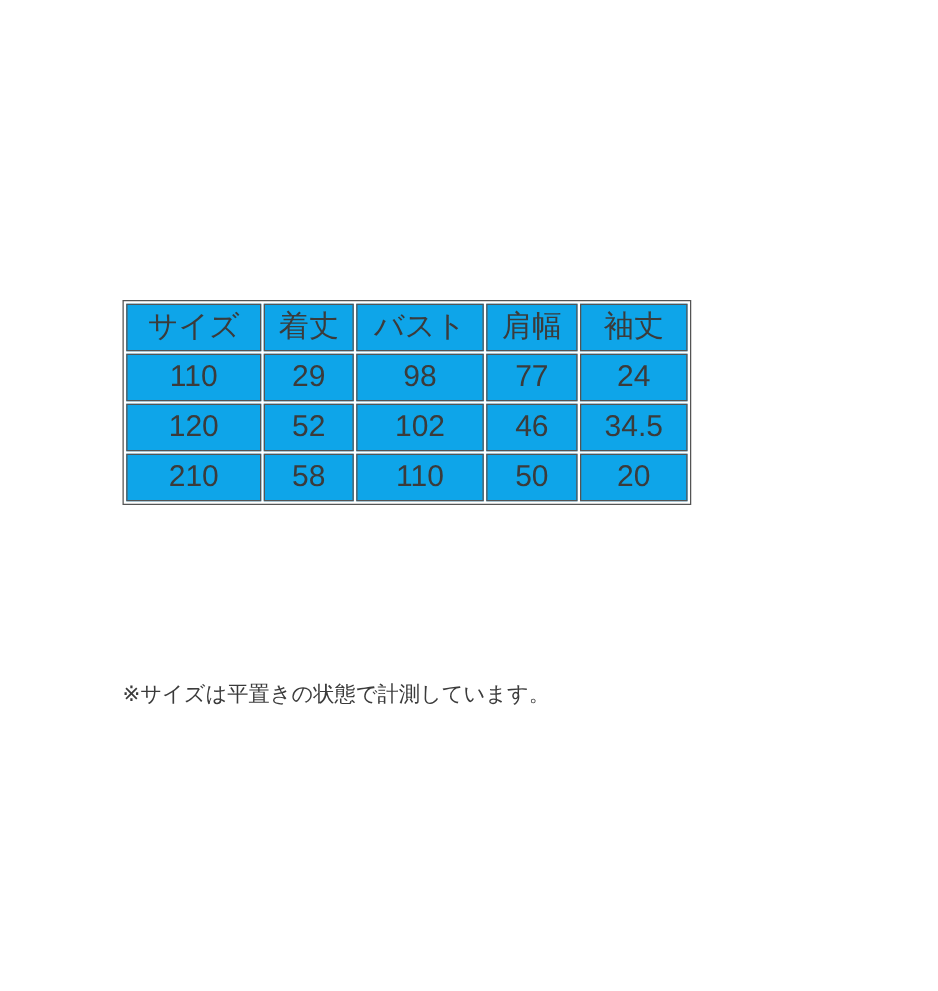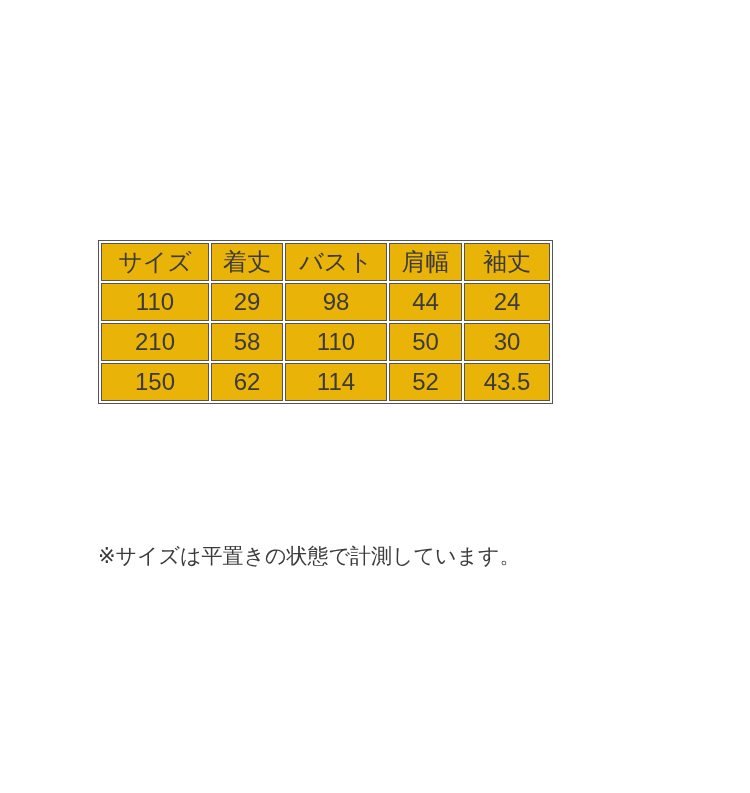--- a/index.html
+++ b/index.html
@@ -28,21 +28,21 @@
     left: 98px;
     top: 240px;
     border-collapse: separate;
     border-spacing: 2px;
     border: 1px solid #545454;
     background: #ffffff;
   }
   table.size-table th,
   table.size-table td {
     border: 1px solid #545454;
-    background: #eab308;
+    background: #0ea5e9;
     text-align: center;
     vertical-align: middle;
     font-size: 24px;
     font-weight: normal;
     color: #3b3b3b;
     height: 36px;
     padding: 0;
     line-height: 36px;
     white-space: nowrap;
   }
@@ -50,21 +50,21 @@
   table.size-table th:nth-child(1), table.size-table td:nth-child(1) { width: 106px; }
   table.size-table th:nth-child(2), table.size-table td:nth-child(2) { width: 70px;  }
   table.size-table th:nth-child(3), table.size-table td:nth-child(3) { width: 100px; }
   table.size-table th:nth-child(4), table.size-table td:nth-child(4) { width: 71px;  }
   table.size-table th:nth-child(5), table.size-table td:nth-child(5) { width: 84px;  }
 
   .note {
     position: absolute;
     left: 98px;
     margin: 0;
-    font-size: 21px;
+    font-size: 17px;
     line-height: 20px;
     color: #3b3b3b;
     white-space: nowrap;
   }
   .note-1 { top: 546px; }
   .note-2 { top: 574px; }
 </style>
 </head>
 <body>
 
@@ -78,36 +78,36 @@
           <th>バスト</th>
           <th>肩幅</th>
           <th>袖丈</th>
         </tr>
     </thead>
     <tbody>
         <tr>
           <td>110</td>
           <td>29</td>
           <td>98</td>
-          <td>44</td>
+          <td>77</td>
           <td>24</td>
+        </tr>
+        <tr>
+          <td>120</td>
+          <td>52</td>
+          <td>102</td>
+          <td>46</td>
+          <td>34.5</td>
         </tr>
         <tr>
           <td>210</td>
           <td>58</td>
           <td>110</td>
           <td>50</td>
-          <td>30</td>
-        </tr>
-        <tr>
-          <td>150</td>
-          <td>62</td>
-          <td>114</td>
-          <td>52</td>
-          <td>43.5</td>
+          <td>20</td>
         </tr>
       </tbody>
   </table>
 
   <p class="note note-1">※サイズは平置きの状態で計測しています。</p>
 
 
 </div>
 
 </body></html>

